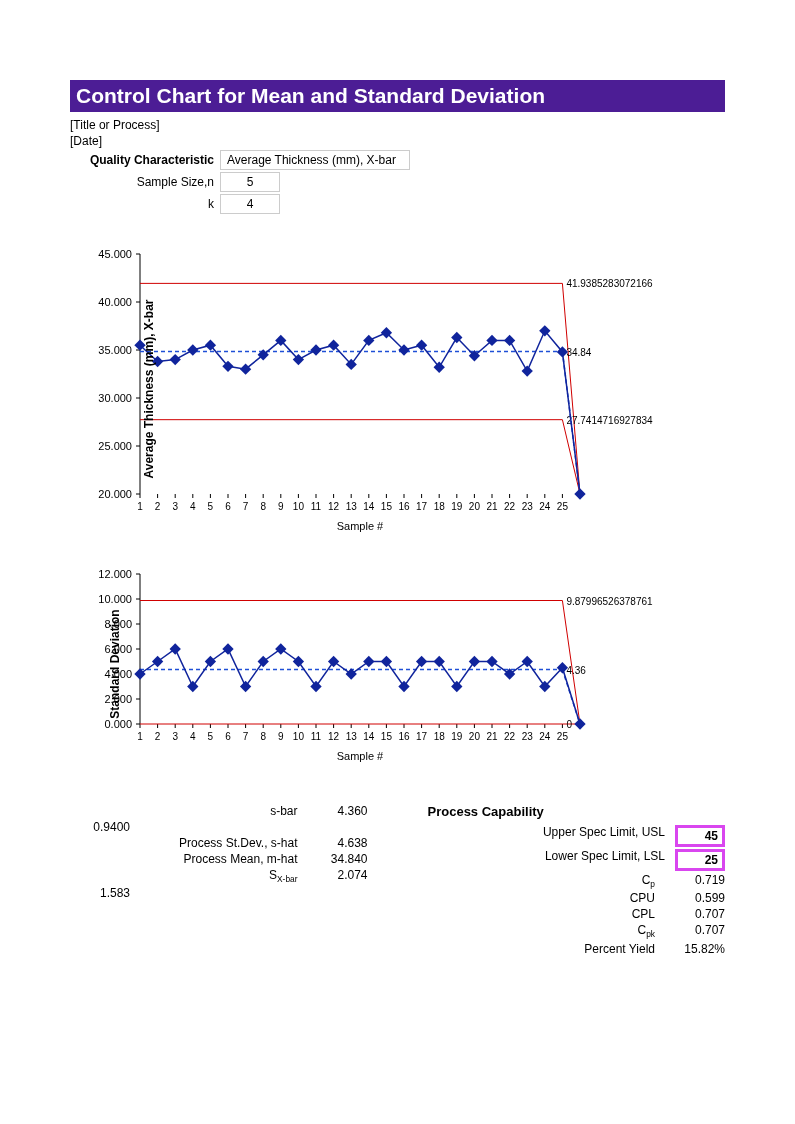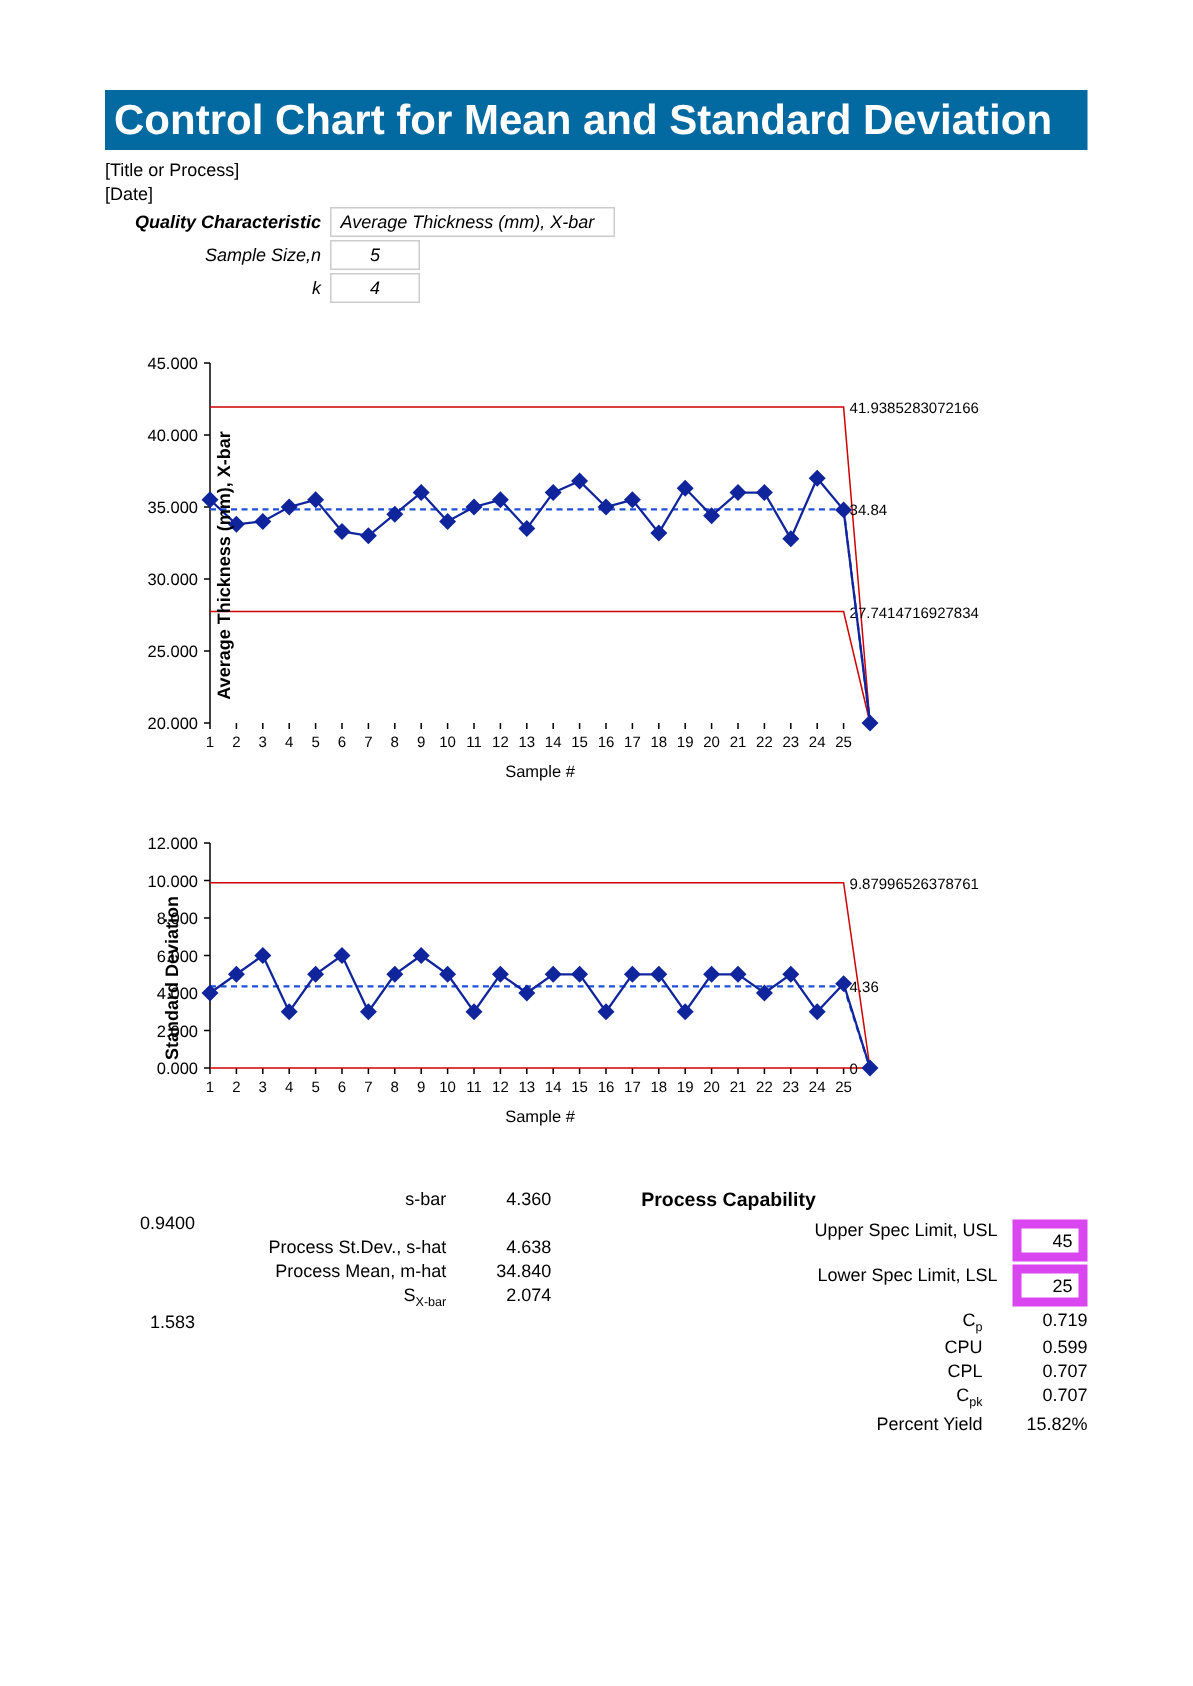--- a/index.html
+++ b/index.html
@@ -5,29 +5,30 @@
   * { box-sizing: border-box; }
   body {
     margin: 0;
     padding: 60px 70px 40px 70px;
     font-family: Arial, "Helvetica Neue", Helvetica, sans-serif;
     color: #000;
     background: #fff;
     width: 795px;
   }
   .banner {
-    background: #0369a1;
+    background: #4c1d95;
     color: #fff;
     font-weight: bold;
-    font-size: 28px;
+    font-size: 21px;
     padding: 4px 6px;
     margin-bottom: 6px;
+    margin-top: 20px;
   }
   .meta-line { font-size: 12px; margin: 2px 0; }
-  .params { font-size: 12px; font-style: italic; }
+  .params { font-size: 12px; }
   .params-row { display:flex; align-items:center; margin-bottom:2px; }
   .params-label { width: 150px; text-align: right; padding-right: 6px; }
   .params-box {
     border: 1px solid #ccc;
     padding: 2px 6px;
     min-width: 60px;
     text-align: center;
     font-size: 12px;
     background:#fff;
   }
@@ -40,21 +41,21 @@
     transform-origin: center;
     font-size:12px; font-weight:bold;
     white-space:nowrap;
   }
   .section-hdr { font-size:13px; font-weight:bold; margin-bottom:6px;}
   .stats-grid { display:flex; gap:60px; margin-top:40px; font-size:12px;}
   .stats-col { flex:1; }
   .stat-row { display:flex; margin-bottom:2px;}
   .stat-label { flex:1; text-align:right; padding-right:10px;}
   .stat-val { width:60px; text-align:right;}
-  .stat-box { border:6px solid #d946ef; padding:1px 4px; width:50px; text-align:right;}
+  .stat-box { border:3px solid #d946ef; padding:1px 4px; width:50px; text-align:right;font-weight:bold;}
   sub { font-size:0.7em; }
 </style>
 </head>
 <body>
 
 <div class="banner">Control Chart for Mean and Standard Deviation</div>
 <div class="meta-line">[Title or Process]</div>
 <div class="meta-line">[Date]</div>
 
 <div class="params">

